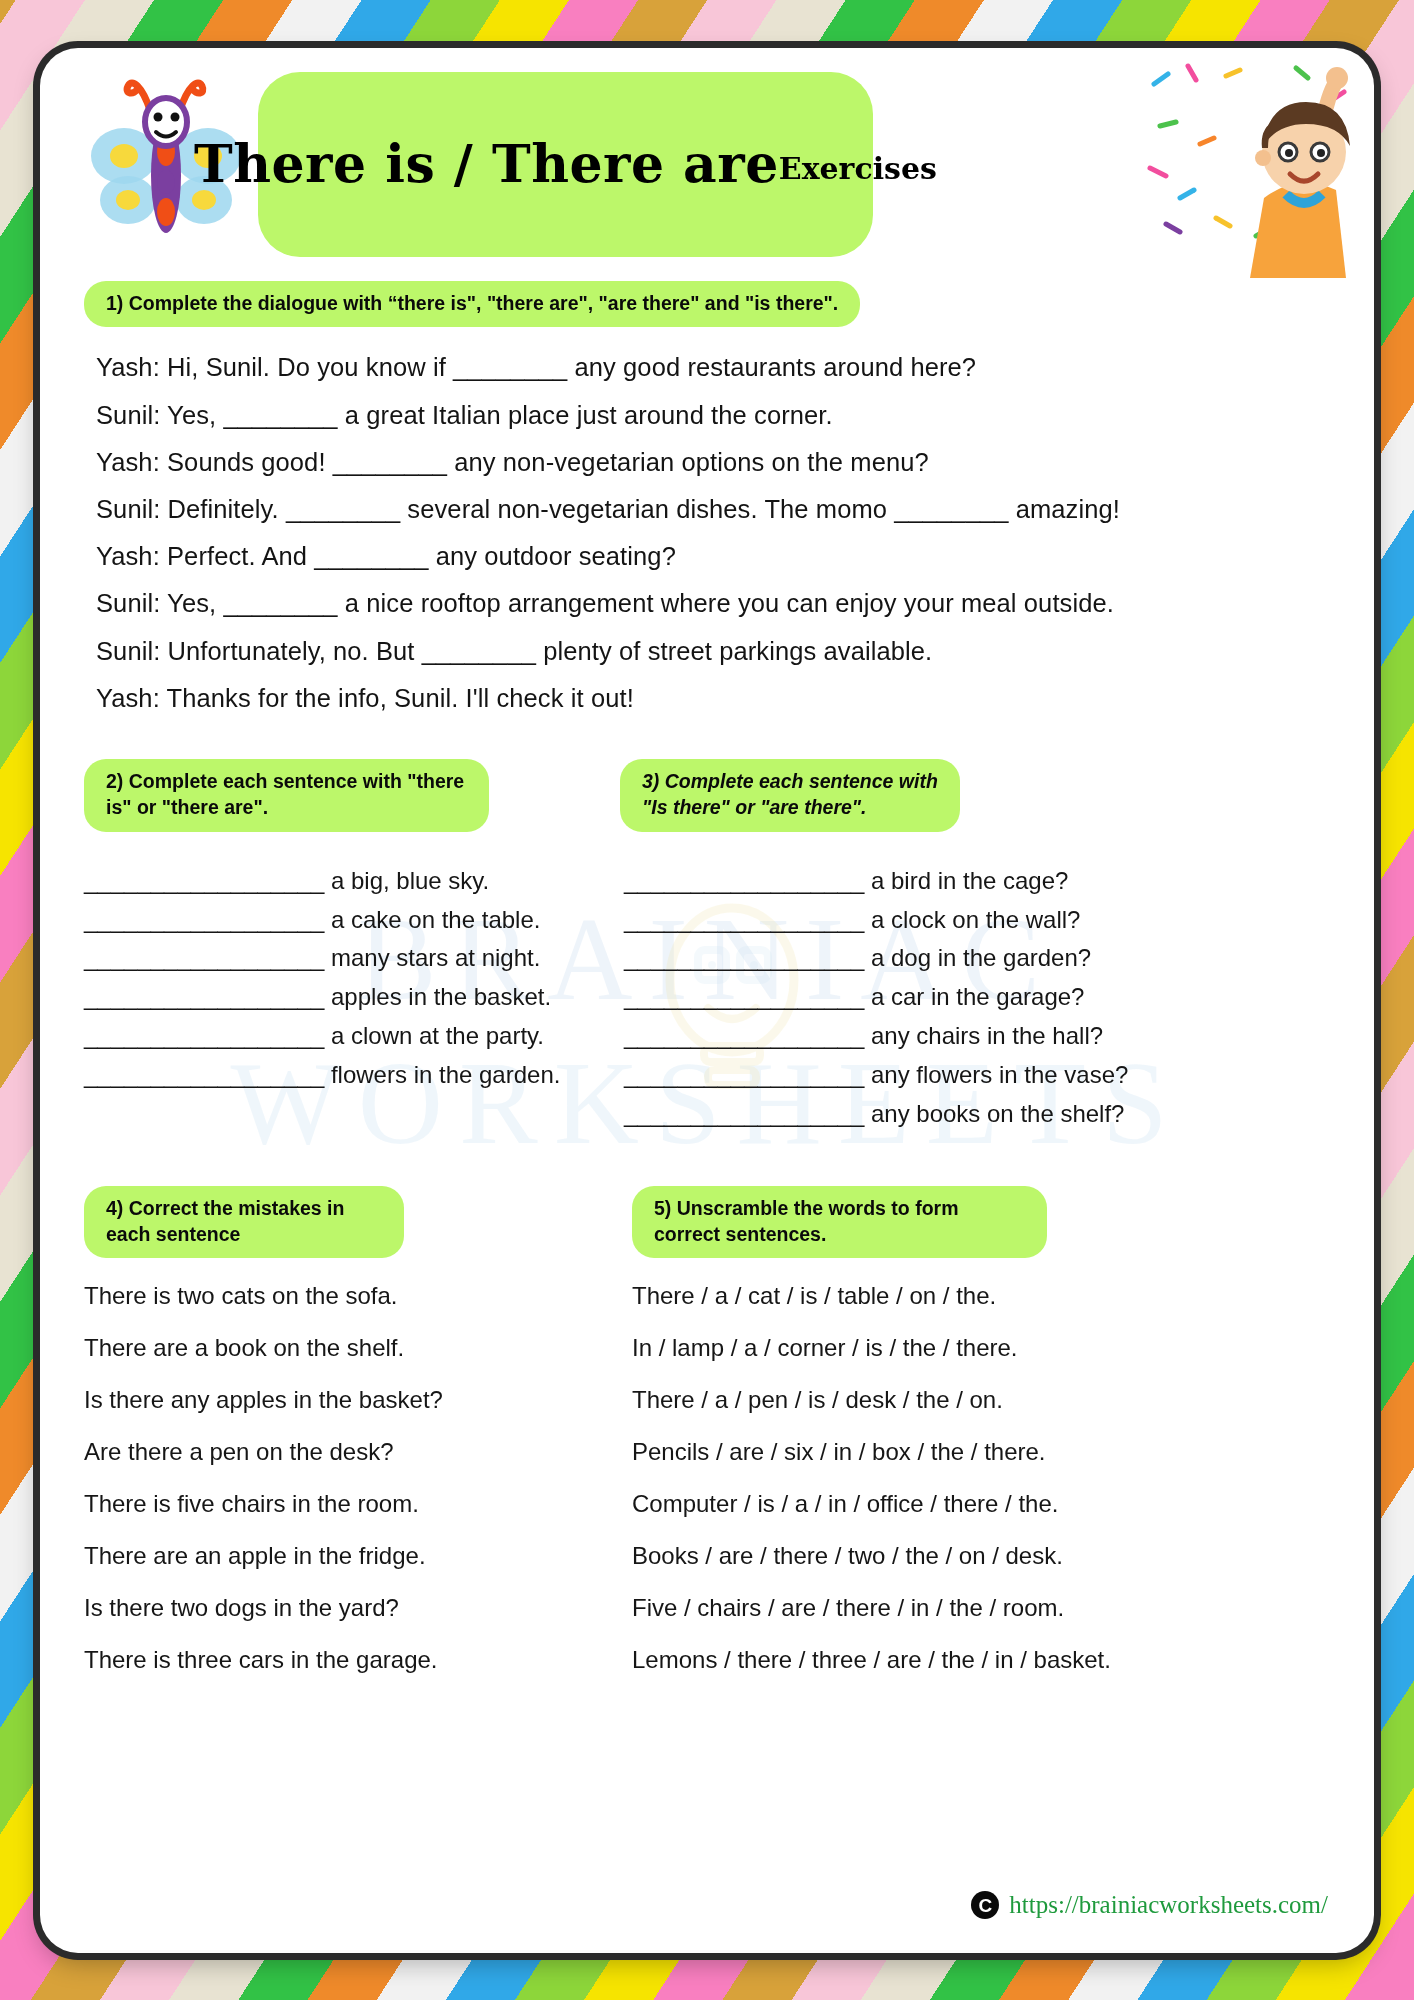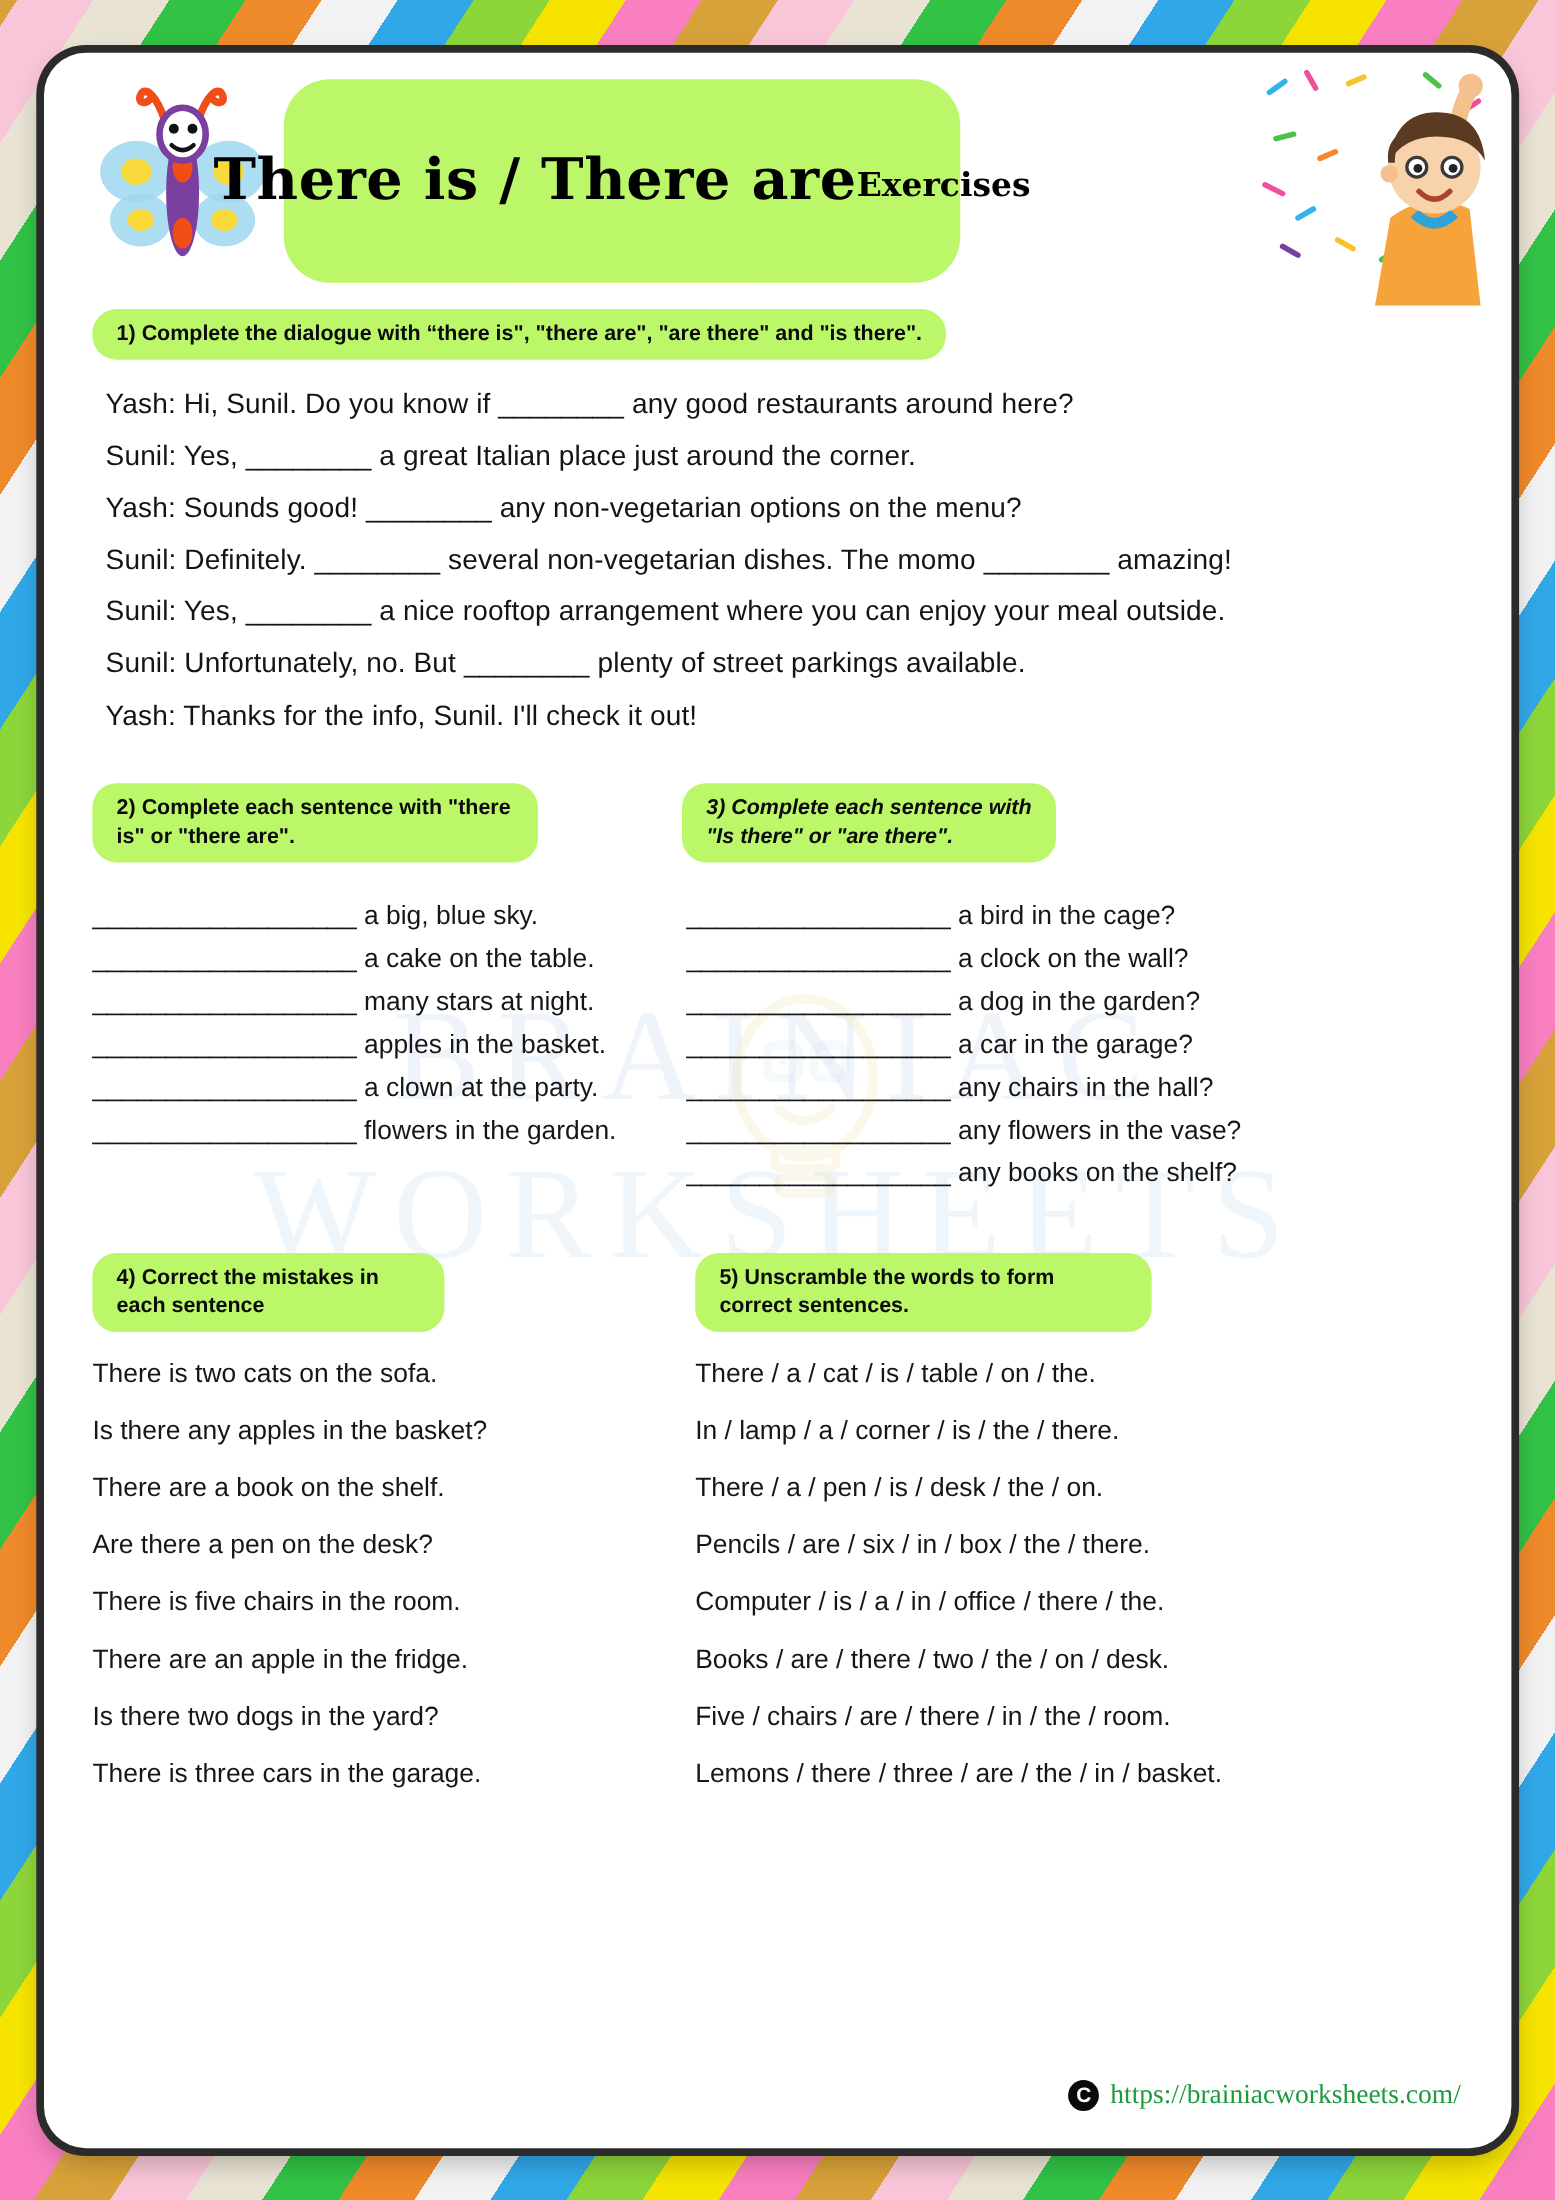--- a/index.html
+++ b/index.html
@@ -325,20 +325,21 @@
       </svg>
     </div>
 
     <div id="ex1">
       <div class="pill">1) Complete the dialogue with “there is", "there are", "are there" and "is there".</div>
       <div id="ex1-lines">
         <div class="dline">Yash: Hi, Sunil. Do you know if ________ any good restaurants around here?</div>
         <div class="dline">Sunil: Yes, ________ a great Italian place just around the corner.</div>
         <div class="dline">Yash: Sounds good! ________ any non-vegetarian options on the menu?</div>
         <div class="dline">Sunil: Definitely. ________ several non-vegetarian dishes. The momo ________ amazing!</div>
+        <div class="dline">Yash: Perfect. And ________ any outdoor seating?</div>
         <div class="dline">Sunil: Yes, ________ a nice rooftop arrangement where you can enjoy your meal outside.</div>
         <div class="dline">Sunil: Unfortunately, no. But ________ plenty of street parkings available.</div>
         <div class="dline">Yash: Thanks for the info, Sunil. I'll check it out!</div>
       </div>
     </div>
 
     <div id="sec23" class="two-col">
 
       <div class="col-left">
         <div class="pill wide pill-box-2">2) Complete each sentence with "there is" or "there are".</div>
@@ -365,22 +366,22 @@
         </div>
       </div>
     </div>
 
     <div id="sec45" class="two-col">
 
       <div class="col-left">
         <div class="pill wide pill-box-4">4) Correct the mistakes in each sentence</div>
         <div class="plist">
           <div class="p">There is two cats on the sofa.</div>
+          <div class="p">There are a book on the shelf.</div>
           <div class="p">Is there any apples in the basket?</div>
-          <div class="p">There are a book on the shelf.</div>
           <div class="p">Are there a pen on the desk?</div>
           <div class="p">There is five chairs in the room.</div>
           <div class="p">There are an apple in the fridge.</div>
           <div class="p">Is there two dogs in the yard?</div>
           <div class="p">There is three cars in the garage.</div>
         </div>
       </div>
 
       <div class="col-right">
         <div class="pill wide pill-box-5">5) Unscramble the words to form correct sentences.</div>

